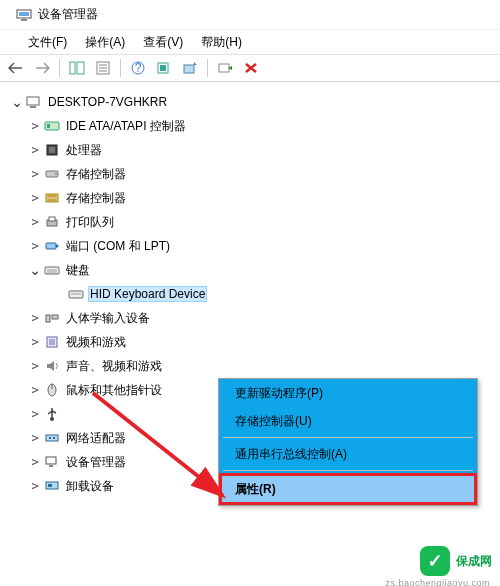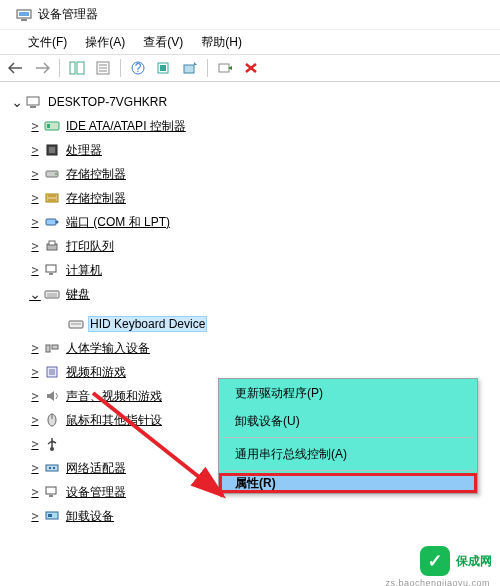--- a/index.html
+++ b/index.html
@@ -13,26 +13,26 @@
     .tb-sep { width: 1px; height: 18px; background: #ccc; margin: 0 3px; }
     .tree { padding: 8px 4px; line-height: 1.2; }
     .node { display: flex; align-items: center; height: 24px; white-space: nowrap; }
     .exp { width: 14px; height: 14px; display: flex; align-items: center; justify-content: center; font-size: 10px; color: #666; cursor: pointer; user-select: none; }
     .exp.chev-right::before { content: ">"; font-family: Consolas, monospace; font-size: 12px; color: #555; }
     .exp.chev-down::before { content: "⌄"; font-size: 14px; color: #333; }
     .dev-icon { width: 16px; height: 16px; margin: 0 4px 0 2px; display: inline-flex; align-items: center; justify-content: center; }
     .label { padding: 1px 2px; }
     .label.sel { background: #cce8ff; border: 1px solid #99d1ff; padding: 0 1px; }
     .lv0 { padding-left: 6px; }
-    .lv1 { padding-left: 24px; text-decoration: underline; }
-    .lv2 { padding-left: 48px; margin-top: 6px; }
-    .ctx-menu { position: absolute; left: 218px; top: 378px; width: 260px; background: #5eead4; border: 1px solid #a0a0a0; box-shadow: 2px 2px 4px rgba(0,0,0,0.25); }
+    .lv1 { padding-left: 24px; }
+    .lv2 { padding-left: 48px; }
+    .ctx-menu { position: absolute; left: 218px; top: 378px; width: 260px; background: #0ea5e9; border: 1px solid #a0a0a0; box-shadow: 2px 2px 4px rgba(0,0,0,0.25); }
     .ctx-item { height: 28px; display: flex; align-items: center; padding: 0 16px; }
     .ctx-sep { height: 1px; background: #c0c0c0; margin: 2px 4px; }
-    .ctx-item.highlight { background: #91c9f7; border: 3px solid #e62129; height: 20px; padding: 0 13px; font-weight: bold; }
+    .ctx-item.highlight { background: #91c9f7; border: 3px solid #e62129; height: 32px; padding: 0 13px; font-weight: bold; }
     .arrow-svg { position: absolute; left: 88px; top: 388px; width: 150px; height: 120px; pointer-events: none; }
     .watermark { position: absolute; right: 8px; bottom: 10px; display: flex; align-items: center; gap: 6px; font-weight: bold; color: #0aa04a; font-size: 16px; }
     .wm-badge { width: 30px; height: 30px; border-radius: 8px; background: #19b955; display: flex; align-items: center; justify-content: center; color: #fff; font-size: 18px; font-weight: bold; }
     .wm-sub { position: absolute; right: 10px; bottom: -2px; font-size: 9px; color: #999; letter-spacing: 0.5px; }
     svg { display: block; }
   </style>
 </head>
 <body>
 
 <div class="titlebar">
@@ -166,48 +166,38 @@
           <line x1="4" y1="10" x2="12" y2="10" stroke="#a80"></line>
         </svg>
       </span>
       <span class="label">存储控制器</span>
     </div>
 
   <div class="node lv1">
       <span class="exp chev-right"></span>
       <span class="dev-icon">
         <svg viewBox="0 0 16 16">
+          <rect x="3" y="6" width="10" height="6" fill="#bbb" stroke="#666"></rect>
+          <rect x="5" y="3" width="6" height="4" fill="#fff" stroke="#666"></rect>
+        </svg>
+      </span>
+      <span class="label">打印队列</span>
+    </div>
+
+  <div class="node lv1">
+      <span class="exp chev-right"></span>
+      <span class="dev-icon">
+        <svg viewBox="0 0 16 16">
           <rect x="2" y="5" width="10" height="6" rx="1" fill="#9cf" stroke="#369"></rect>
           <circle cx="13" cy="8" r="1.5" fill="#369"></circle>
         </svg>
       </span>
       <span class="label">端口 (COM 和 LPT)</span>
     </div>
 
-  <div class="node lv1">
-      <span class="exp chev-right"></span>
-      <span class="dev-icon">
-        <svg viewBox="0 0 16 16">
-          <rect x="3" y="6" width="10" height="6" fill="#bbb" stroke="#666"></rect>
-          <rect x="5" y="3" width="6" height="4" fill="#fff" stroke="#666"></rect>
-        </svg>
-      </span>
-      <span class="label">打印队列</span>
-    </div>
-
-  <div class="node lv1">
-      <span class="exp chev-right"></span>
-      <span class="dev-icon">
-        <svg viewBox="0 0 16 16">
-          <rect x="2" y="3" width="10" height="7" fill="#fff" stroke="#555"></rect>
-          <rect x="5" y="11" width="4" height="2" fill="#888"></rect>
-        </svg>
-      </span>
-      <span class="label">计算机</span>
-    </div>
 
 
   <div class="node lv1">
       <span class="exp chev-down"></span>
       <span class="dev-icon">
         <svg viewBox="0 0 16 16">
           <rect x="1" y="5" width="14" height="7" rx="1" fill="#eee" stroke="#666"></rect>
           <line x1="3" y1="8" x2="13" y2="8" stroke="#999"></line>
           <line x1="3" y1="10" x2="13" y2="10" stroke="#999"></line>
         </svg>
@@ -313,21 +303,21 @@
       </span>
       <span class="label">卸载设备</span>
     </div>
 </div>
 
 <div class="ctx-menu">
   <div class="ctx-item">
       <span>更新驱动程序(P)</span>
     </div>
   <div class="ctx-item">
-      <span>卸载设备(U)</span>
+      <span>存储控制器(U)</span>
     </div>
   <div class="ctx-sep"></div>
   <div class="ctx-item">
       <span>通用串行总线控制(A)</span>
     </div>
   <div class="ctx-sep"></div>
   <div class="ctx-item highlight">
       <span>属性(R)</span>
     </div>
 </div>

